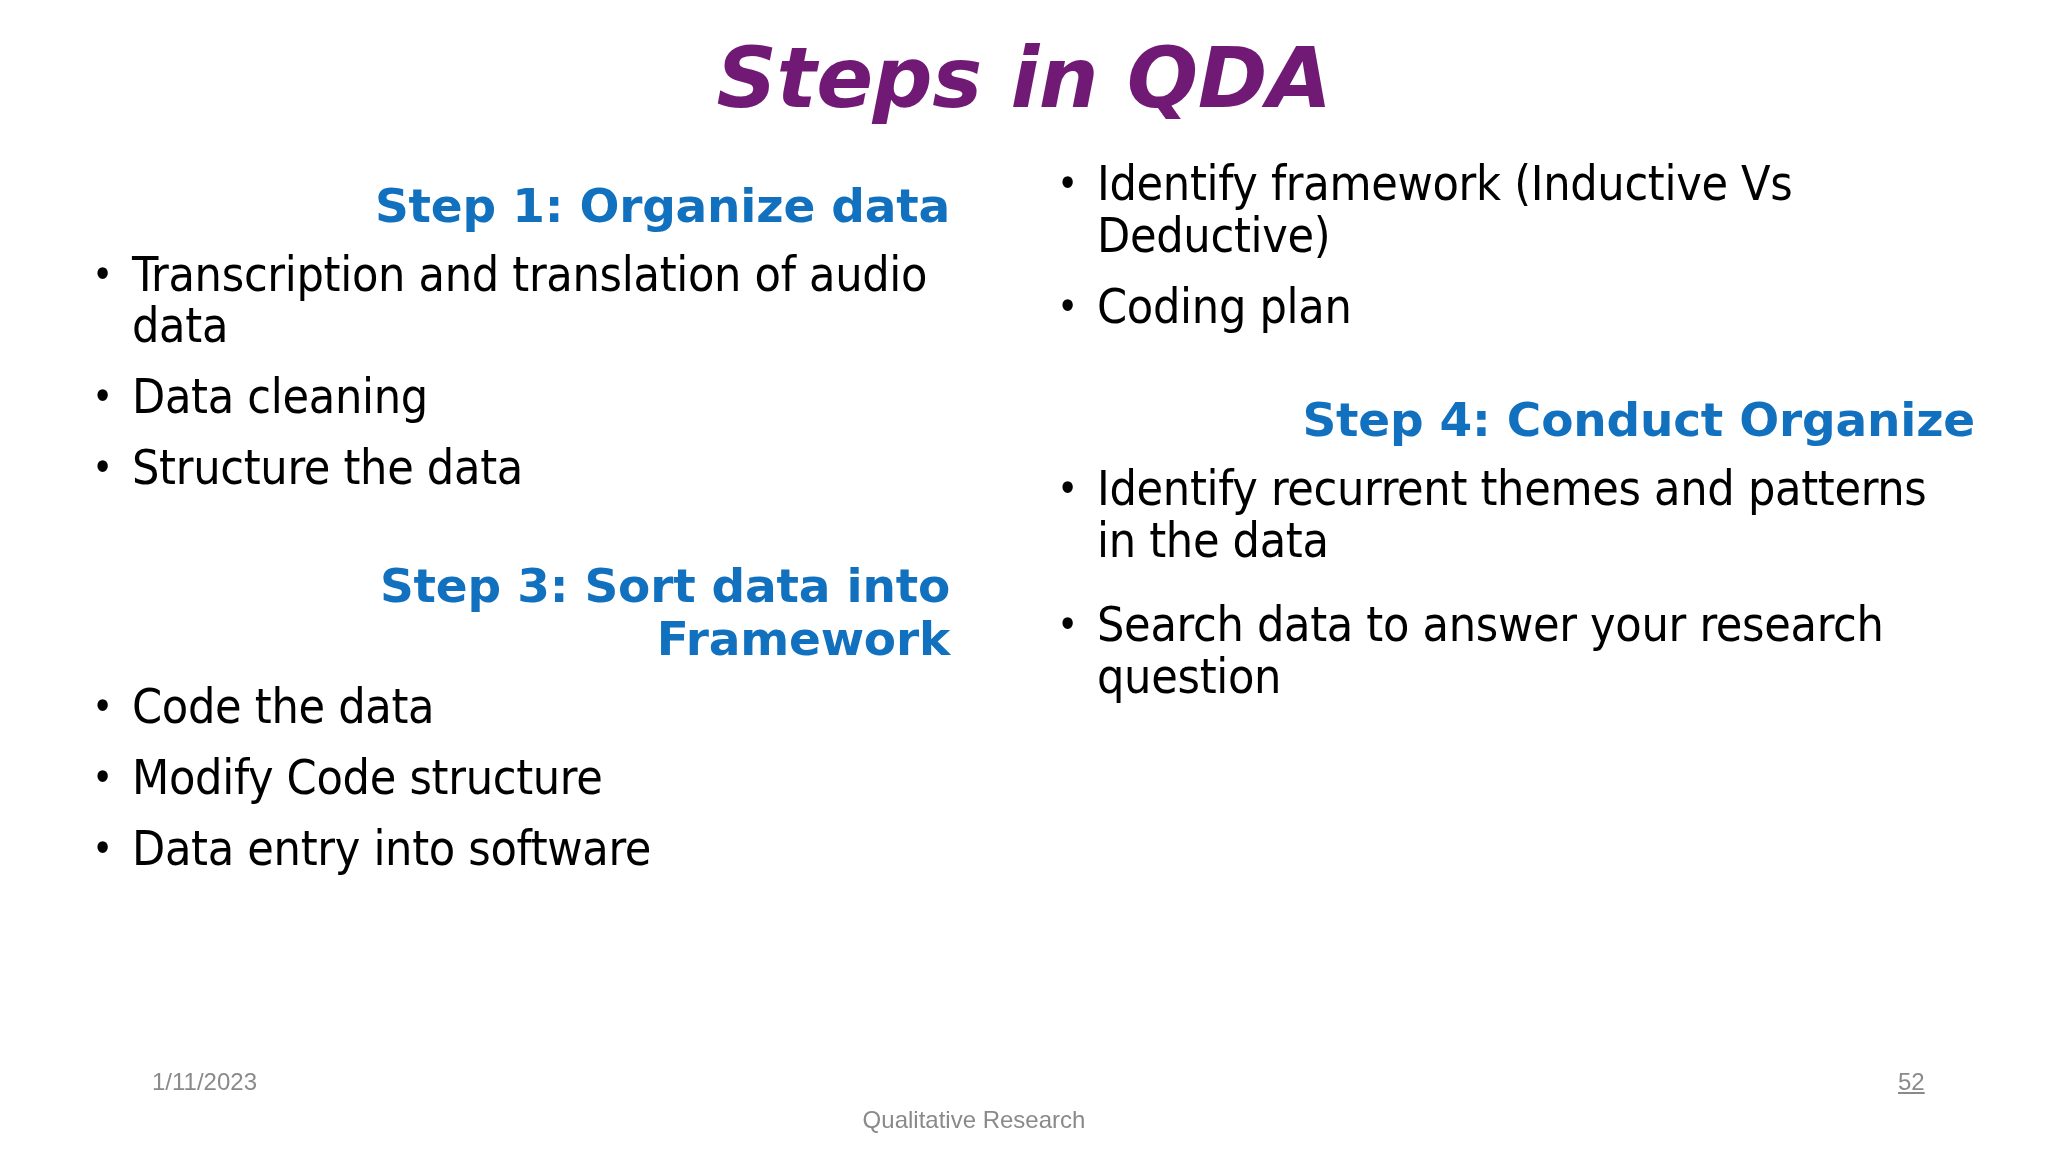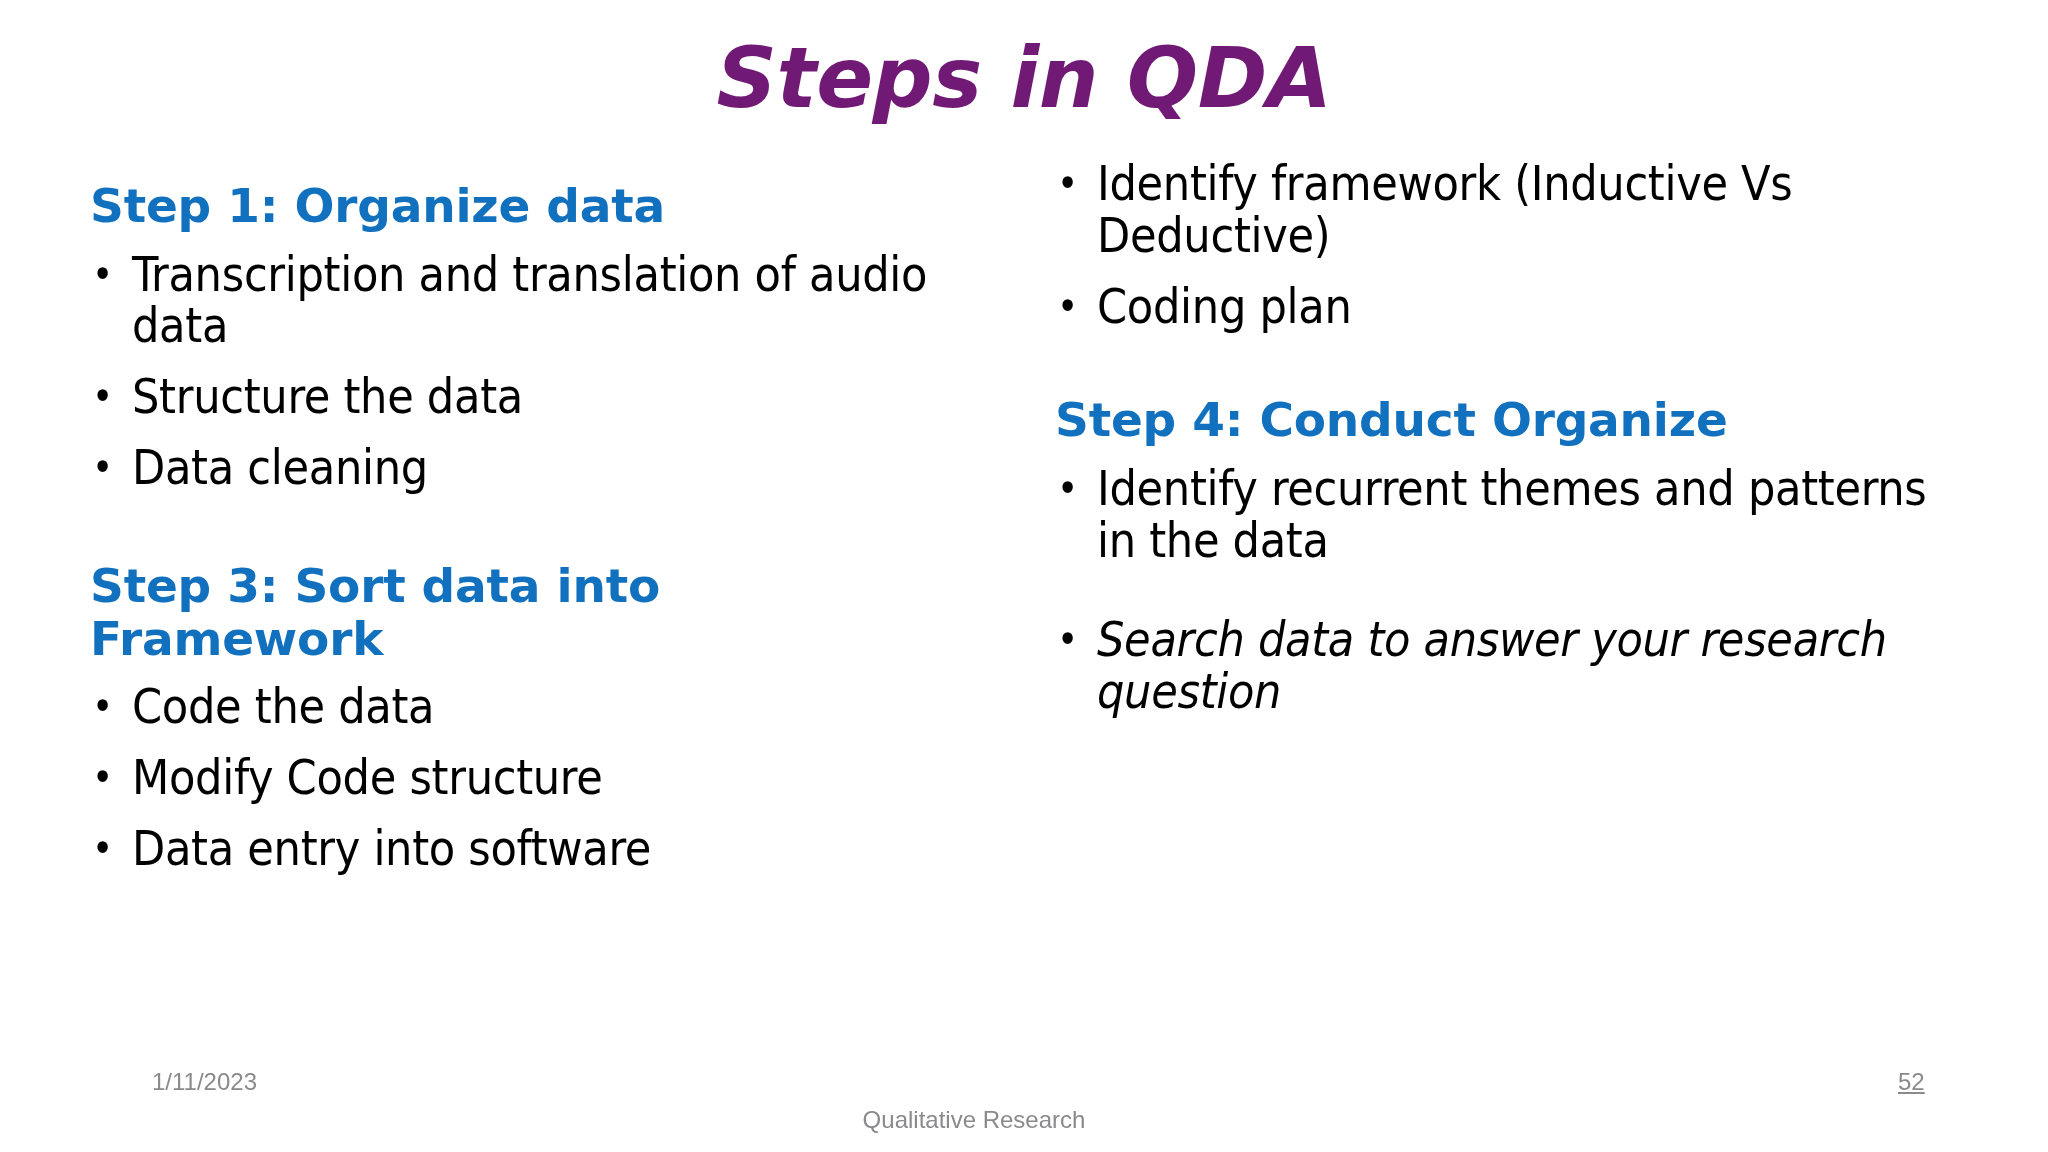--- a/index.html
+++ b/index.html
@@ -54,20 +54,21 @@
   .step-block { margin-bottom: 0; }
 
   .step-heading {
     font-family: "DejaVu Sans", sans-serif;
     font-weight: bold;
     font-size: 47px;
     line-height: 1.12;
     color: #1271bf;
     margin: 0 0 16px 0;
     letter-spacing: -0.2px;
+    text-align: right;
   }
 
   ul.bullets {
     list-style: none;
     margin: 0;
     padding: 0;
   }
   ul.bullets li {
     position: relative;
     padding-left: 42px;
@@ -87,21 +88,21 @@
     font-size: 40px;
     line-height: 1.25;
     color: #000000;
   }
 
   
   .gap-left  { height: 66px; }
   .gap-right-wide { height: 62px; }
 
   
-  ul.bullets li.spaced-top { margin-top: 47px; font-style: italic; }
+  ul.bullets li.spaced-top { margin-top: 32px; }
 
   
   .footer {
     position: absolute;
     left: 0;
     top: 1068px;
     width: 2048px;
     height: 40px;
   }
   .footer span {
@@ -121,22 +122,22 @@
 <div class="slide-title">Steps in QDA</div>
 
 <div class="body-area">
 
   <div class="column col-left">
 
     <div class="step-block">
       <div class="step-heading">Step 1: Organize data</div>
       <ul class="bullets">
         <li>Transcription and translation of audio data</li>
+        <li>Data cleaning</li>
         <li>Structure the data</li>
-        <li>Data cleaning</li>
       </ul>
     </div>
 
     <div class="gap-left"></div>
 
     <div class="step-block">
       <div class="step-heading">Step 3: Sort data into Framework</div>
       <ul class="bullets">
         <li>Code the data</li>
         <li>Modify Code structure</li>

